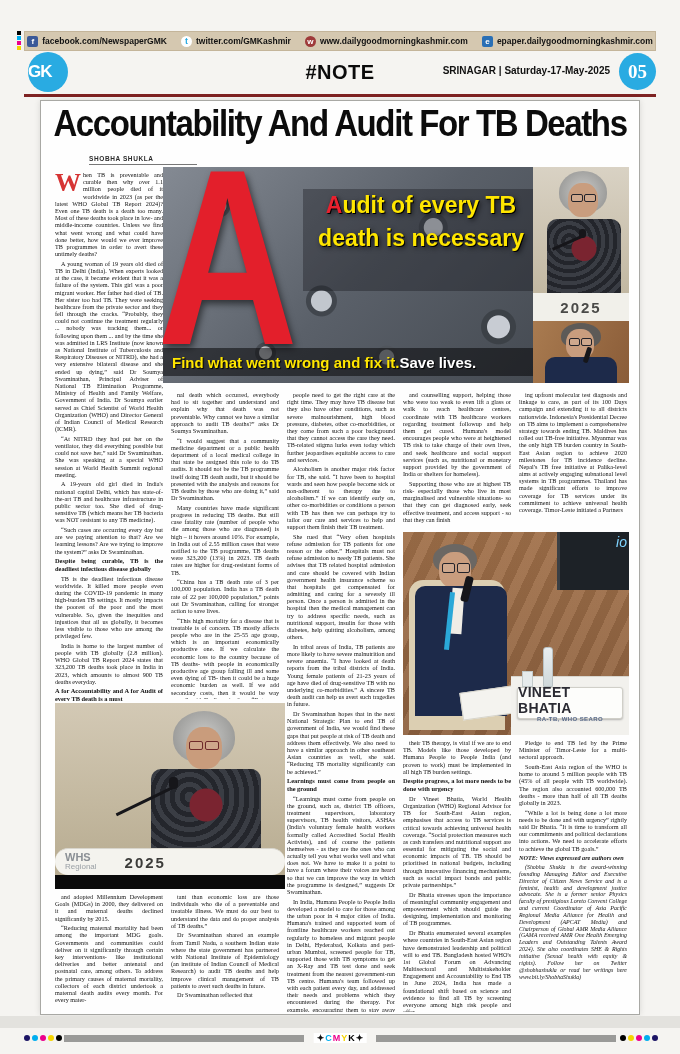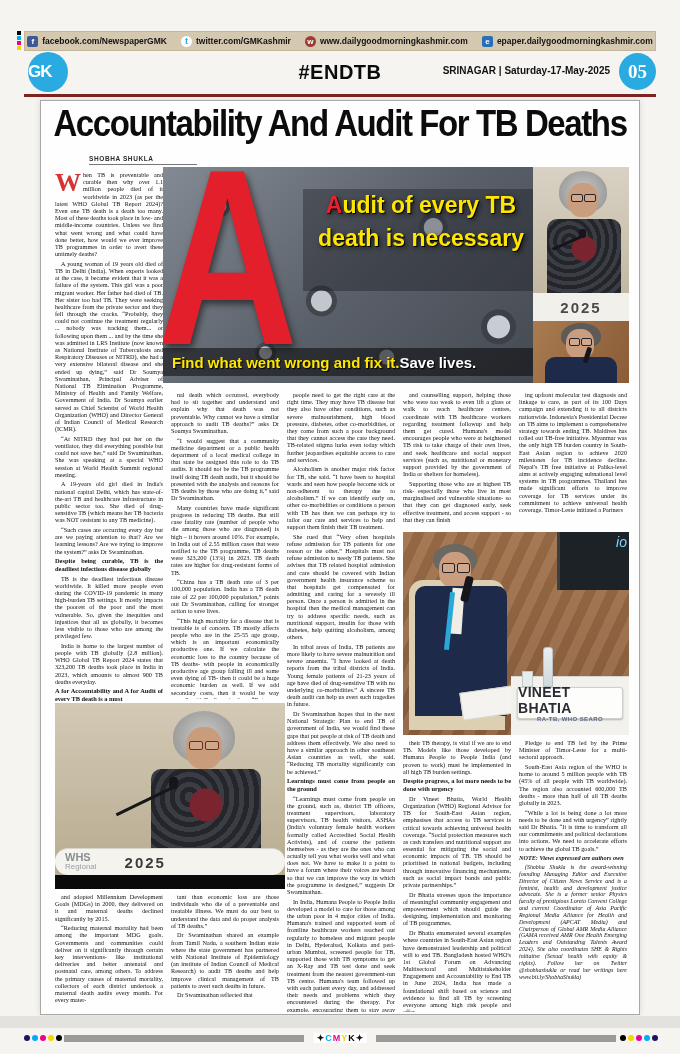--- a/index.html
+++ b/index.html
@@ -195,21 +195,21 @@
   <span class="social-item">
     <span class="sicon ep">e</span>
     <span>epaper.dailygoodmorningkashmir.com</span>
   </span>
 </div>
 
 <div class="masthead">
   <div class="gk-circle">
     <span>GK</span>
   </div>
-  <div class="endtb">#ENDTB</div>
+  <div class="endtb">#NOTE</div>
   <div class="dateline">SRINAGAR | Saturday-17-May-2025</div>
   <div class="pagenum-circle">
     <span>05</span>
   </div>
 </div>
 <div class="maroon-rule"></div>
 
 <div class="sheet">
   <div class="headline">Accountability And Audit For TB Deaths</div>
   <div class="byline">SHOBHA SHUKLA</div>

